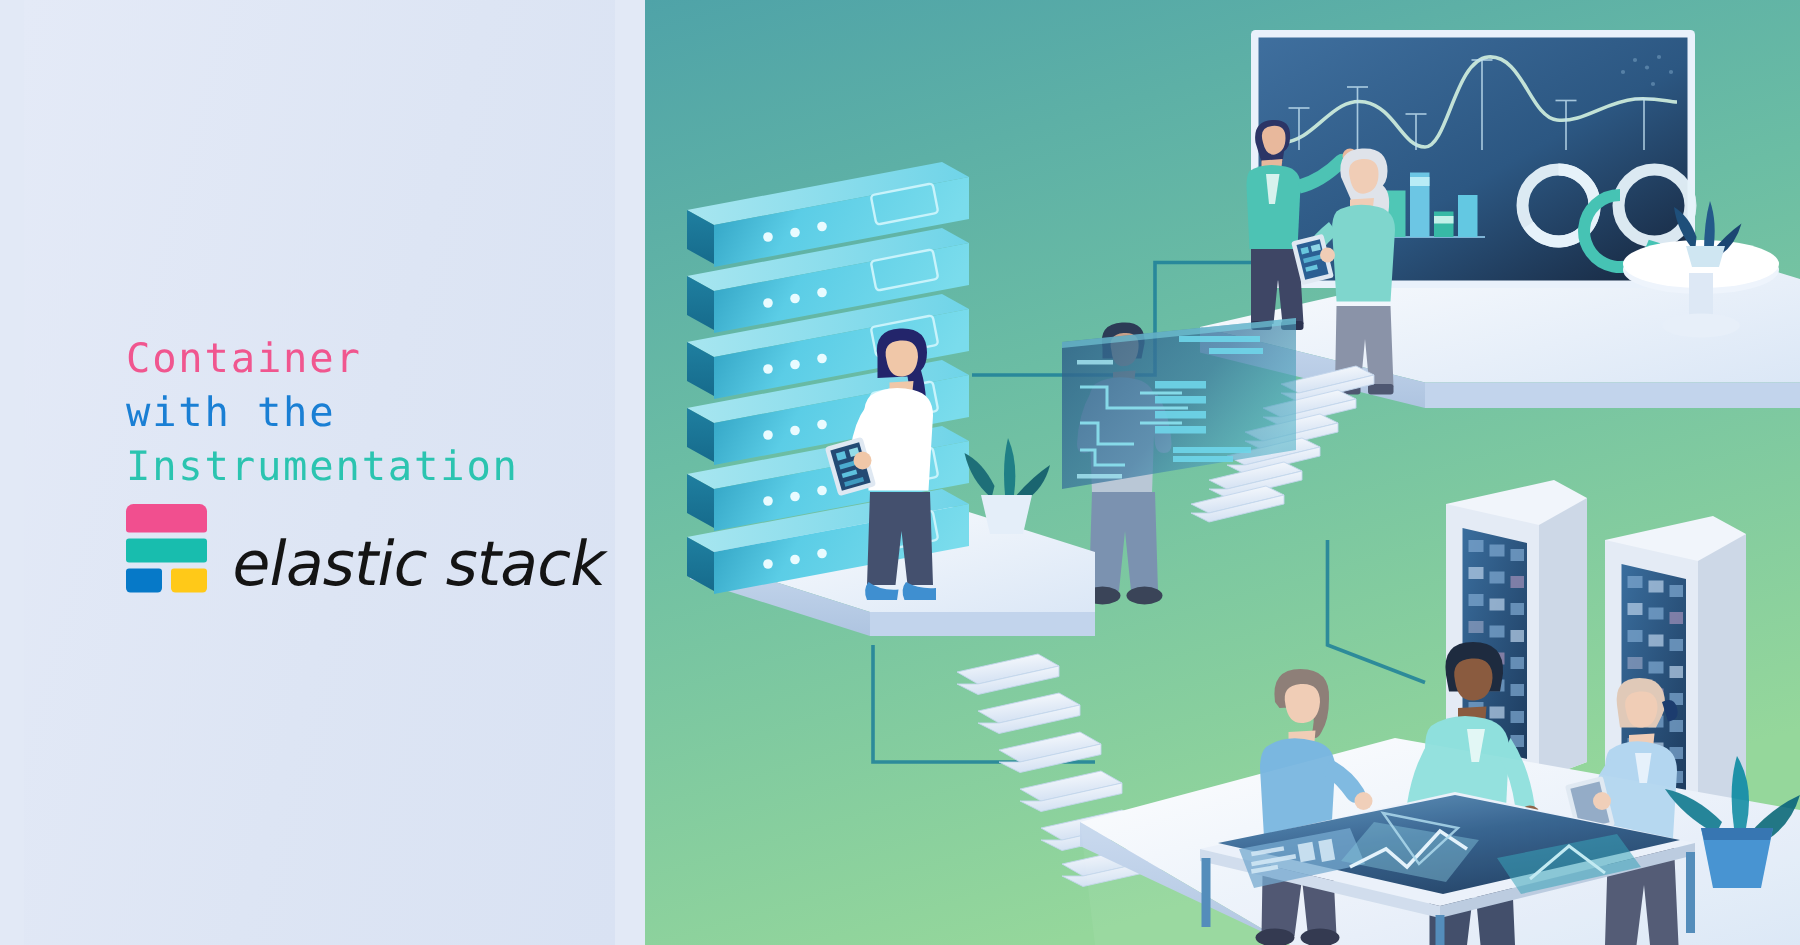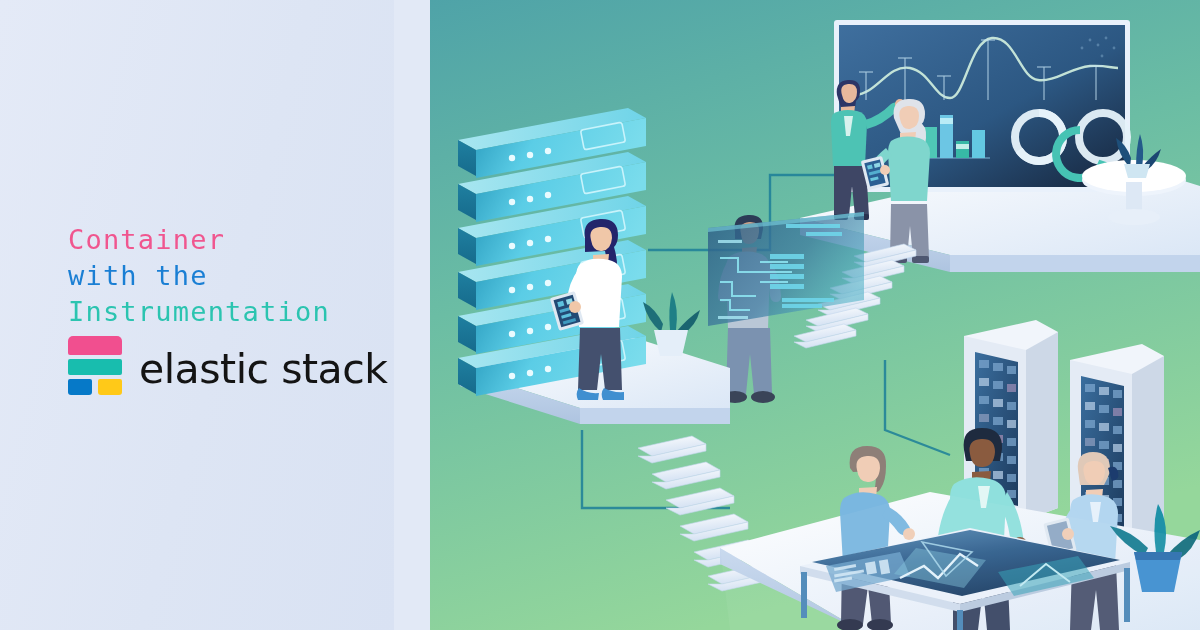--- a/index.html
+++ b/index.html
@@ -3,34 +3,34 @@
 <meta charset="utf-8">
 <style>
   * { box-sizing: border-box; margin:0; padding:0; }
   html,body { width:1200px; height:630px; overflow:hidden; }
   body { font-family:"Liberation Sans", sans-serif; background:#e2e9f6; }
 
   #poster { position:relative; width:1200px; height:630px; overflow:hidden; }
 
   
   #left-panel{
-    position:absolute; left:0; top:0; width:394px; height:630px;
+    position:absolute; left:16px; top:0; width:394px; height:630px;
     background:linear-gradient(105deg,#e4eaf7 0%,#dde5f4 55%,#d9e2f3 100%);
     padding-left:44px;
   }
   #title-block{ position:absolute; left:68px; top:222px; width:340px; }
   .tline{
     font-family:"DejaVu Sans Mono","Liberation Mono",monospace;
     font-size:27px; line-height:36px; letter-spacing:1.2px; white-space:nowrap;
   }
   .tline.l1{ color:#f0568f; }
   .tline.l2{ color:#2bc4b0; }
   .tline.l3{ color:#1a7fd4; }
 
-  #logo-row{ position:absolute; left:68px; top:336px; display:flex; align-items:center; }
+  #logo-row{ position:absolute; left:68px; top:336px; display:flex; align-items:flex-end;font-style:italic; }
   #logo-mark{ width:54px; height:62px; position:relative; flex:0 0 auto; }
   .bar{ position:absolute; }
   .bar.pink{ left:0; top:0; width:54px; height:19px; background:#f14f8f; border-radius:5px 5px 2px 2px; }
   .bar.teal{ left:0; top:23px; width:54px; height:16px; background:#18bdae; border-radius:2px; }
   .bar.blue{ left:0; top:43px; width:24px; height:16px; background:#0679c8; border-radius:2px 2px 3px 3px; }
   .bar.yellow{ left:30px; top:43px; width:24px; height:16px; background:#ffc918; border-radius:2px 2px 3px 3px; }
   #logo-word{
     margin-left:17px; font-size:41px; color:#141414; letter-spacing:-0.5px;
     font-family:"DejaVu Sans","Liberation Sans",sans-serif; font-weight:400;
     position:relative; top:2px;

